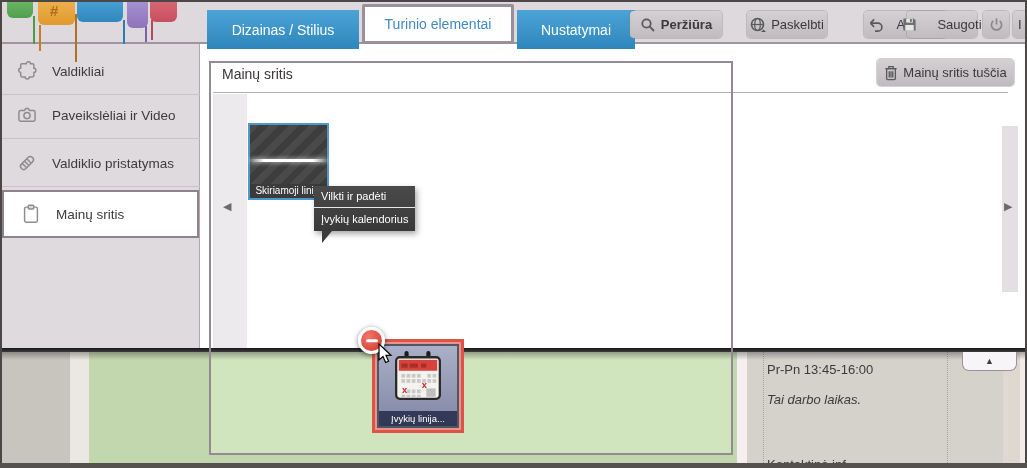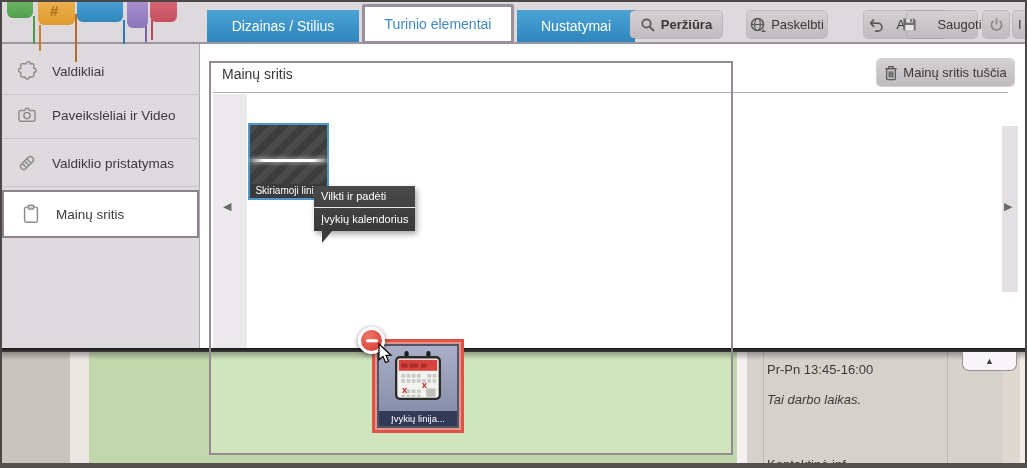--- a/index.html
+++ b/index.html
@@ -10,21 +10,21 @@
     -webkit-font-smoothing:antialiased;
   }
   .abs{position:absolute;}
   svg{display:block;}
 
   
   .topbar{left:0;top:0;width:1027px;height:44px;background:#ddd9dd;border-bottom:2px solid #9e969e;z-index:12;}
   .bubble{position:absolute;border-radius:6px;}
   .tail{position:absolute;width:2px;}
   .hash{position:absolute;color:#a96f1d;font-weight:bold;font-size:15px;}
-  .tab{position:absolute;top:10px;height:32px;display:flex;align-items:center;justify-content:center;
+  .tab{position:absolute;top:10px;height:39px;display:flex;align-items:center;justify-content:center;
        font-size:14px;color:#fff;background:linear-gradient(#4ba3d6,#2e86bc);cursor:pointer;}
   .tab.active{top:4px;height:40px;background:#fff;color:#4189c4;border:3px solid #9a8f9a;border-radius:2px;}
   .btn{position:absolute;top:11px;height:27px;border-radius:4px;
        background:linear-gradient(#d4d0d4,#bfbbbf);
        display:flex;align-items:center;justify-content:center;gap:5px;
        font-size:13px;color:#3a3a3a;cursor:pointer;box-shadow:0 0 0 1px rgba(130,125,130,.35);}
   .btn svg{flex:0 0 auto;}
 
   
   .drawer{left:0;top:44px;width:1027px;height:306px;background:#ffffff;z-index:2;}

